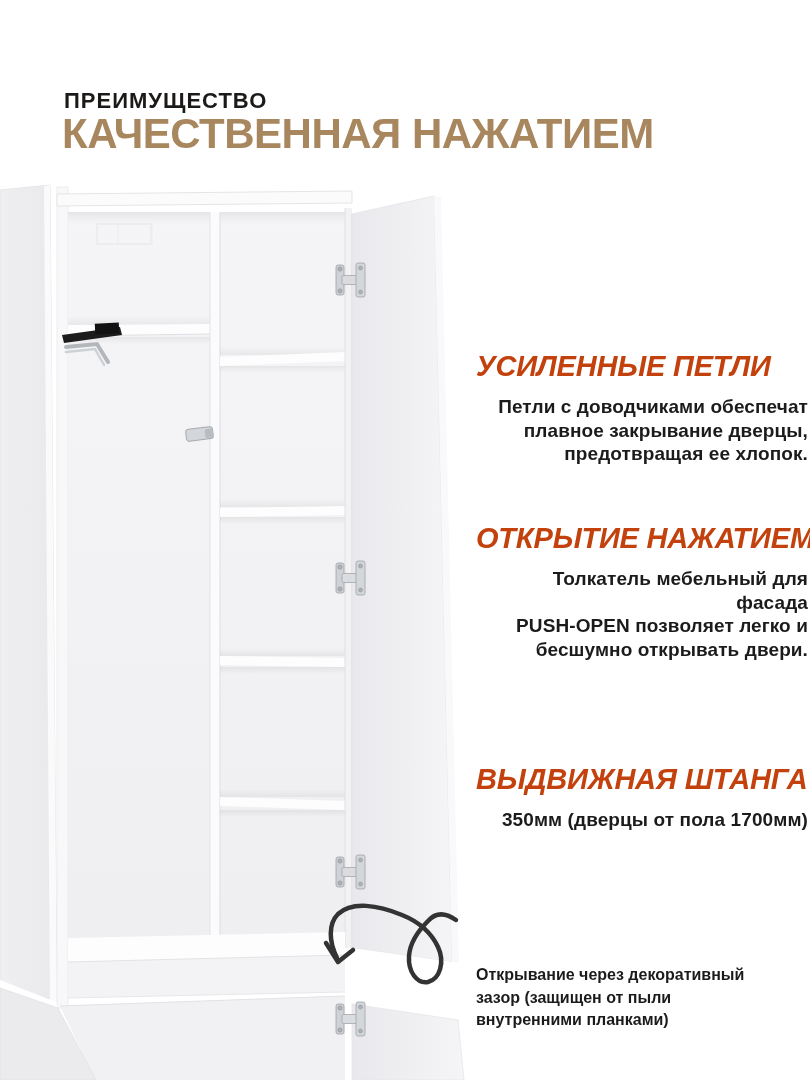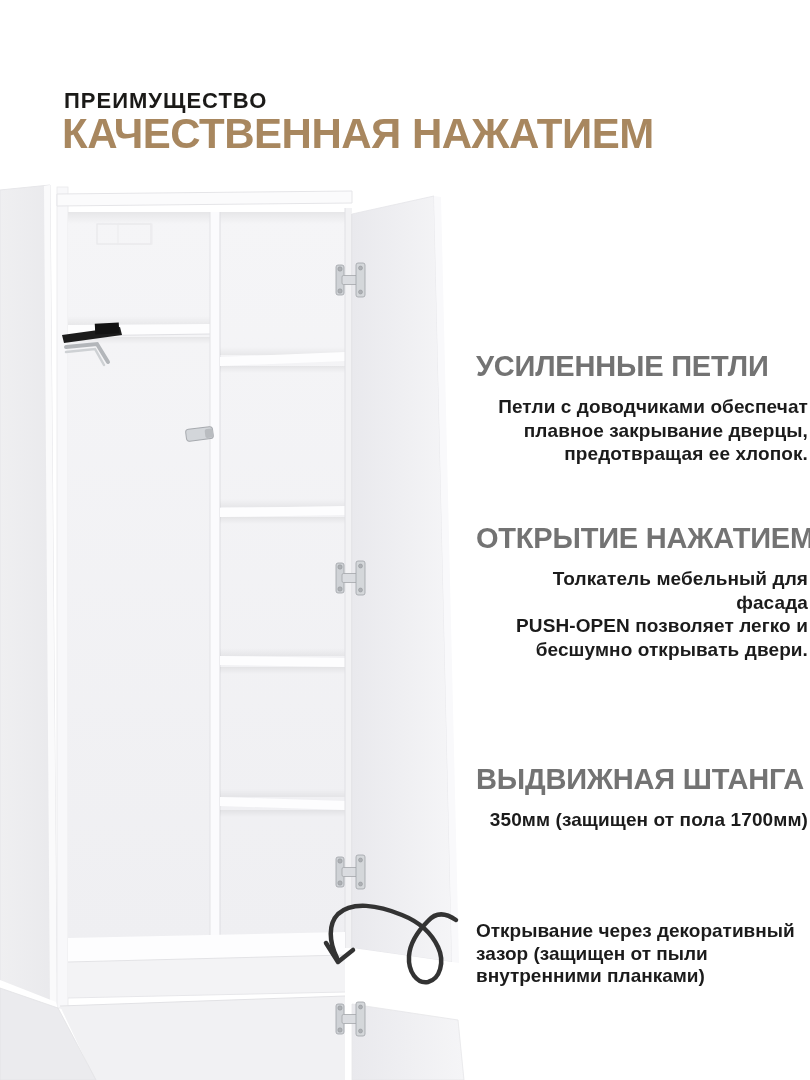--- a/index.html
+++ b/index.html
@@ -4,26 +4,26 @@
 <style>
   html,body{margin:0;padding:0;background:#ffffff;}
   .page{position:relative;width:810px;height:1080px;background:#ffffff;overflow:hidden;
         font-family:"Liberation Sans",sans-serif;padding-left:28px;}
   .eyebrow{position:absolute;left:64px;top:88px;font-size:22px;font-weight:700;
            letter-spacing:1px;color:#1b1a18;}
   .title{position:absolute;left:62px;top:110px;margin:0;font-size:42px;font-weight:800;
          letter-spacing:-0.5px;color:#a8875f;white-space:nowrap;}
   .wardrobe{position:absolute;left:0;top:180px;}
   .feature{position:absolute;left:476px;width:332px;}
-  .feature h2{margin:0 0 13px 0;font-size:29px;font-weight:800;color:#737373;
-              letter-spacing:-0.2px;line-height:1.08;white-space:nowrap;}
+  .feature h2{margin:0 0 13px 0;font-size:29px;font-weight:800;color:#c2410c;
+              letter-spacing:-0.2px;line-height:1.08;white-space:nowrap;font-style:italic;}
   .feature p{margin:0;font-size:19px;font-weight:700;line-height:23.5px;color:#1b1b1b;
              letter-spacing:0.1px;white-space:pre-line;text-align:right;}
   .f1{top:351px}.f2{top:523px}.f3{top:764px}
-  .note{position:absolute;left:476px;top:920px;width:332px;margin:0;font-size:19px;
+  .note{position:absolute;left:476px;top:964px;width:332px;margin:0;font-size:16px;
         font-weight:700;line-height:22.5px;color:#1b1b1b;white-space:pre-line;}
 </style>
 </head>
 <body>
 
 <div class="page">
 
   <div class="eyebrow">ПРЕИМУЩЕСТВО</div>
   <h1 class="title">КАЧЕСТВЕННАЯ НАЖАТИЕМ</h1>
 
@@ -164,20 +164,20 @@
 
   <div class="feature f2">
     <h2>ОТКРЫТИЕ НАЖАТИЕМ</h2>
     <p>Толкатель мебельный для фасада
 PUSH-OPEN позволяет легко и
 бесшумно открывать двери.</p>
   </div>
 
   <div class="feature f3">
     <h2>ВЫДВИЖНАЯ ШТАНГА</h2>
-    <p>350мм (защищен от пола 1700мм)</p>
+    <p>350мм (дверцы от пола 1700мм)</p>
   </div>
 
   <p class="note">Открывание через декоративный
 зазор (защищен от пыли
 внутренними планками)</p>
 
 </div>
 
 </body></html>

